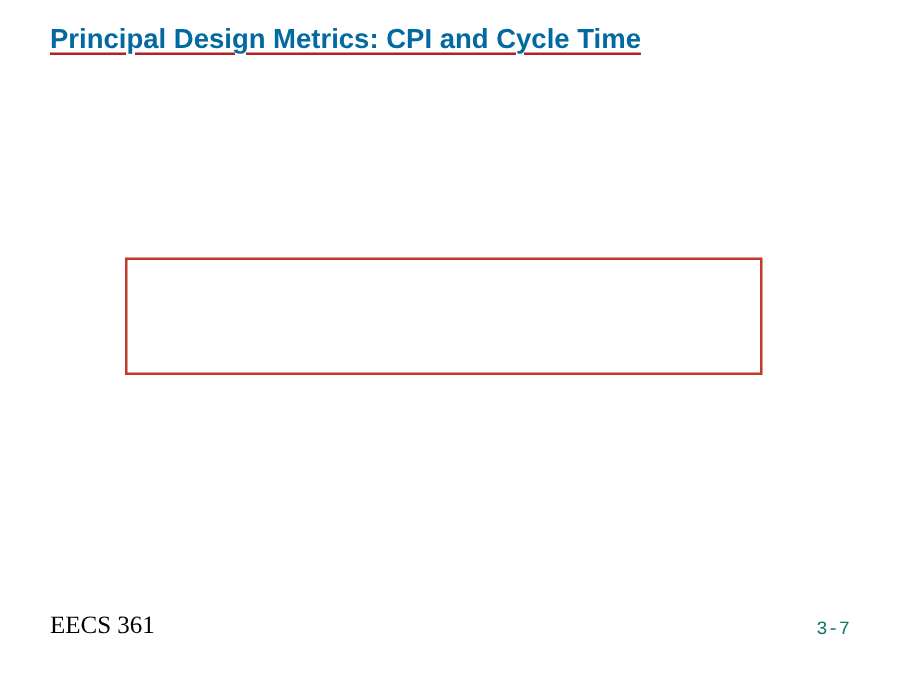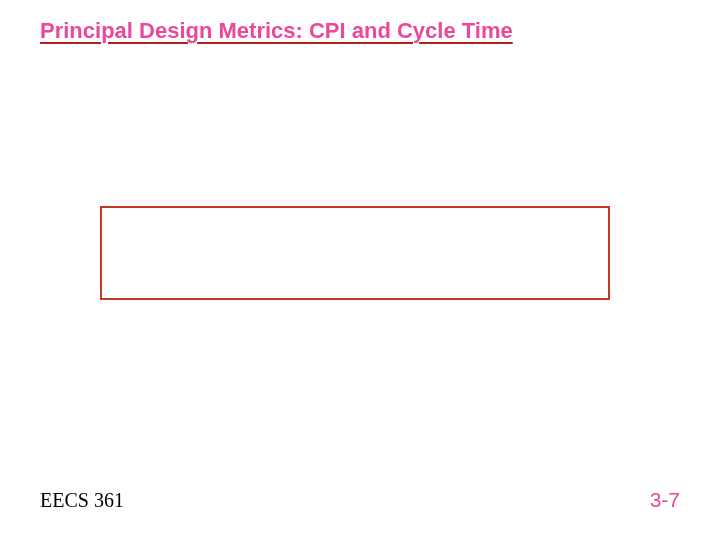--- a/index.html
+++ b/index.html
@@ -9,21 +9,21 @@
     width: 720px;
     height: 540px;
     background: #ffffff;
   }
   .title {
     position: absolute;
     top: 18px;
     left: 40px;
     font-size: 22px;
     font-weight: bold;
-    color: #ec4899;
+    color: #0369a1;
     text-decoration: underline;
     text-decoration-color: #b22222;
     text-decoration-thickness: 2px;
     text-underline-offset: 4px;
   }
   .box {
     position: absolute;
     top: 206px;
     left: 100px;
     width: 510px;
@@ -36,23 +36,23 @@
     bottom: 28px;
     left: 40px;
     font-family: "Times New Roman", Times, serif;
     font-size: 20px;
     color: #000000;
   }
   .footer-right {
     position: absolute;
     bottom: 28px;
     right: 40px;
-    font-family: Liberation Sans, sans-serif;
-    font-size: 21px;
-    color: #ec4899;
+    font-family: Liberation Mono, monospace;
+    font-size: 15px;
+    color: #0f766e;
   }
 </style>
 </head>
 <body>
 
 <div class="slide">
   <div class="title">Principal Design Metrics: CPI and Cycle Time</div>
   <div class="box"></div>
   <div class="footer-left">EECS 361</div>
   <div class="footer-right">3-7</div>

